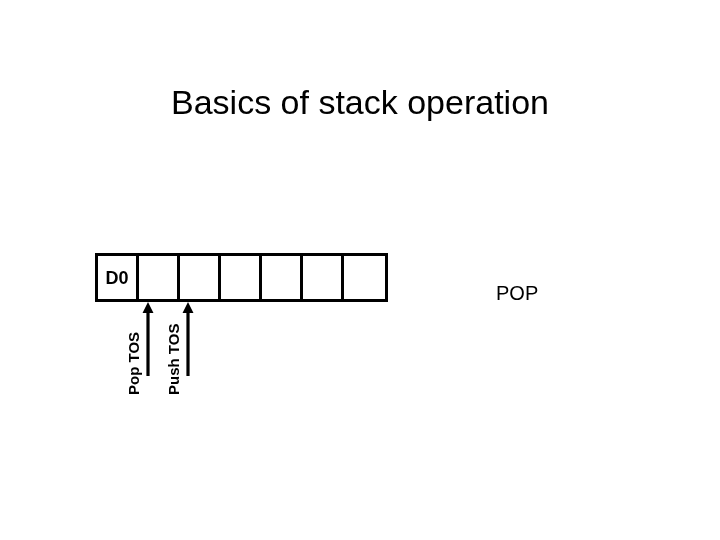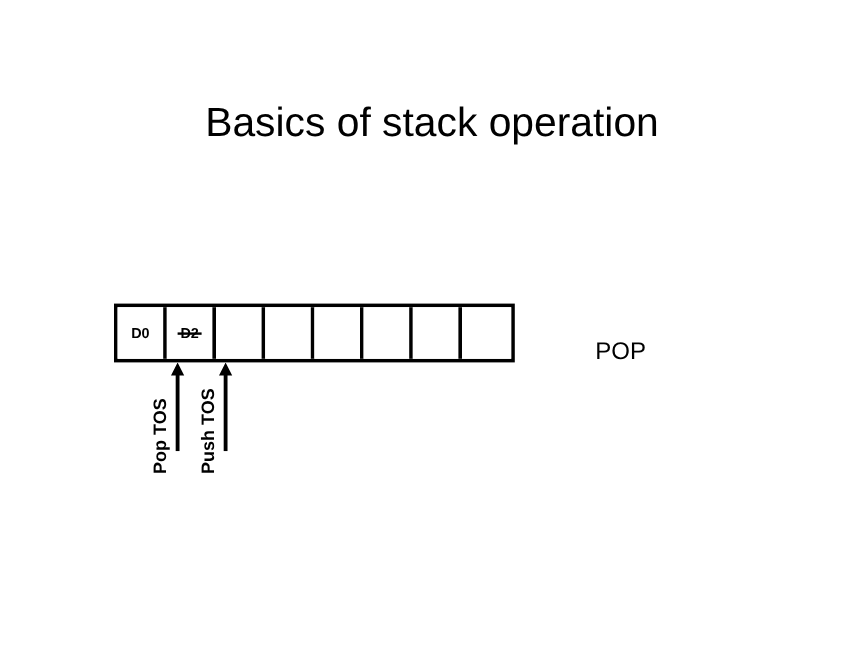--- a/index.html
+++ b/index.html
@@ -53,21 +53,21 @@
     background: #ffffff;
   }
   .stack-cell {
     width: 41px;
     height: 100%;
     box-sizing: border-box;
     border-right: 3px solid #000000;
     display: flex;
     align-items: center;
     justify-content: center;
-    font-size: 12px;
+    font-size: 18px;
     font-weight: bold;
     color: #000000;
     background: #ffffff;
     position: relative;
   }
   .stack-cell:last-child {
     border-right: none;
   }
   .stack-cell .cell-text {
     position: relative;
@@ -131,23 +131,20 @@
 
   <div id="slide-title">Basics of stack operation</div>
 
   <div id="stack-row">
 
     <div class="stack-cell">
       <span class="cell-text">D0</span>
     </div>
 
 
-    <div class="stack-cell struck">
-      <span class="cell-text">D2</span>
-    </div>
 
     <div class="stack-cell">
       <span class="cell-text"></span>
     </div>
 
     <div class="stack-cell">
       <span class="cell-text"></span>
     </div>
 
     <div class="stack-cell">

